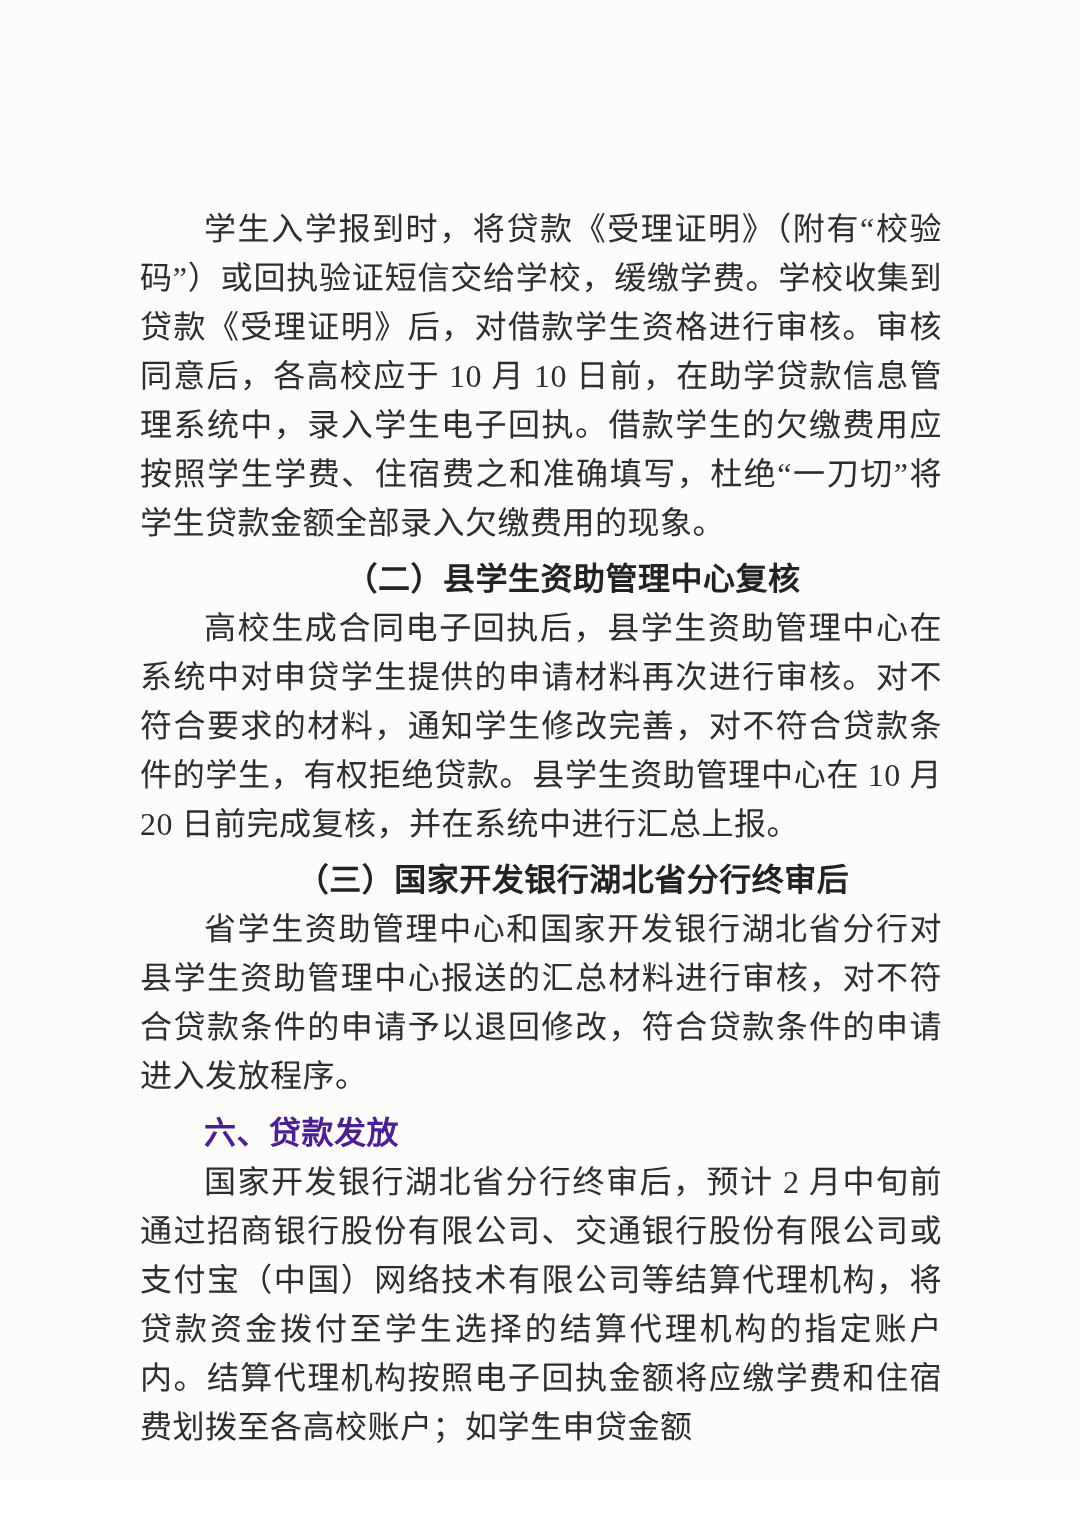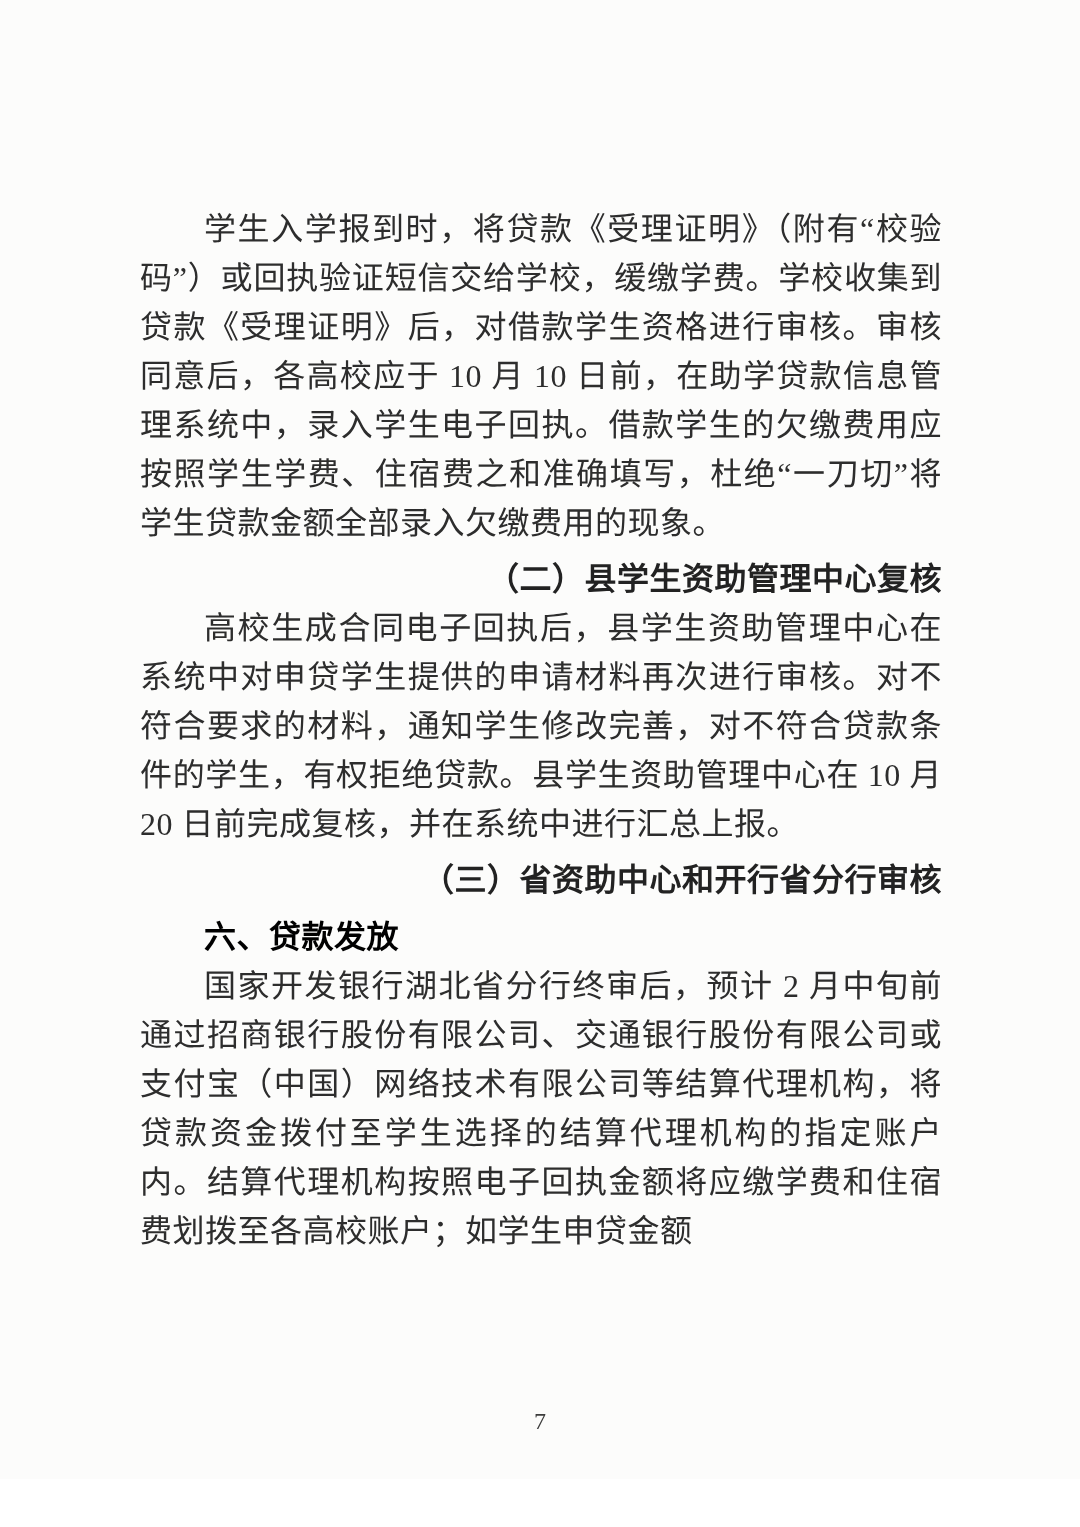--- a/index.html
+++ b/index.html
@@ -31,30 +31,30 @@
     margin: 0;
     text-indent: 2em;
   }
   .sub-heading {
     margin: 7px 0 0 0;
     font-size: 32px;
     line-height: 49px;
     font-weight: bold;
     text-indent: 2em;
     color: #222222;
-    text-align: right;
+    text-align: center;
   }
   .major-heading {
     margin: 8px 0 0 0;
     font-family: "Liberation Sans", "DejaVu Sans", sans-serif;
     font-size: 32px;
     line-height: 49px;
     font-weight: 600;
     text-indent: 2em;
-    color: #000000;
+    color: #4c1d95;
     text-align: left;
   }
   .page-footer {
     position: absolute;
     top: 1408px;
     left: 0;
     width: 100%;
     text-align: center;
   }
   .page-number {
@@ -64,21 +64,22 @@
   }
 </style>
 </head>
 <body>
 
 <div class="page">
   <main class="content">
     <p class="para">学生入学报到时，将贷款《受理证明》（附有“校验码”）或回执验证短信交给学校，缓缴学费。学校收集到贷款《受理证明》后，对借款学生资格进行审核。审核同意后，各高校应于 10 月 10 日前，在助学贷款信息管理系统中，录入学生电子回执。借款学生的欠缴费用应按照学生学费、住宿费之和准确填写，杜绝“一刀切”将学生贷款金额全部录入欠缴费用的现象。</p>
     <h3 class="sub-heading">（二）县学生资助管理中心复核</h3>
     <p class="para">高校生成合同电子回执后，县学生资助管理中心在系统中对申贷学生提供的申请材料再次进行审核。对不符合要求的材料，通知学生修改完善，对不符合贷款条件的学生，有权拒绝贷款。县学生资助管理中心在 10 月 20 日前完成复核，并在系统中进行汇总上报。</p>
-    <h3 class="sub-heading">（三）省资助中心和开行省分行审核</h3>
+    <h3 class="sub-heading">（三）国家开发银行湖北省分行终审后</h3>
+    <p class="para">省学生资助管理中心和国家开发银行湖北省分行对县学生资助管理中心报送的汇总材料进行审核，对不符合贷款条件的申请予以退回修改，符合贷款条件的申请进入发放程序。</p>
     <h2 class="major-heading">六、贷款发放</h2>
     <p class="para">国家开发银行湖北省分行终审后，预计 2 月中旬前通过招商银行股份有限公司、交通银行股份有限公司或支付宝（中国）网络技术有限公司等结算代理机构，将贷款资金拨付至学生选择的结算代理机构的指定账户内。结算代理机构按照电子回执金额将应缴学费和住宿费划拨至各高校账户；如学生申贷金额</p>
   </main>
 
   <footer class="page-footer">
     <span class="page-number">7</span>
   </footer>
 </div>
 
 </body></html>

